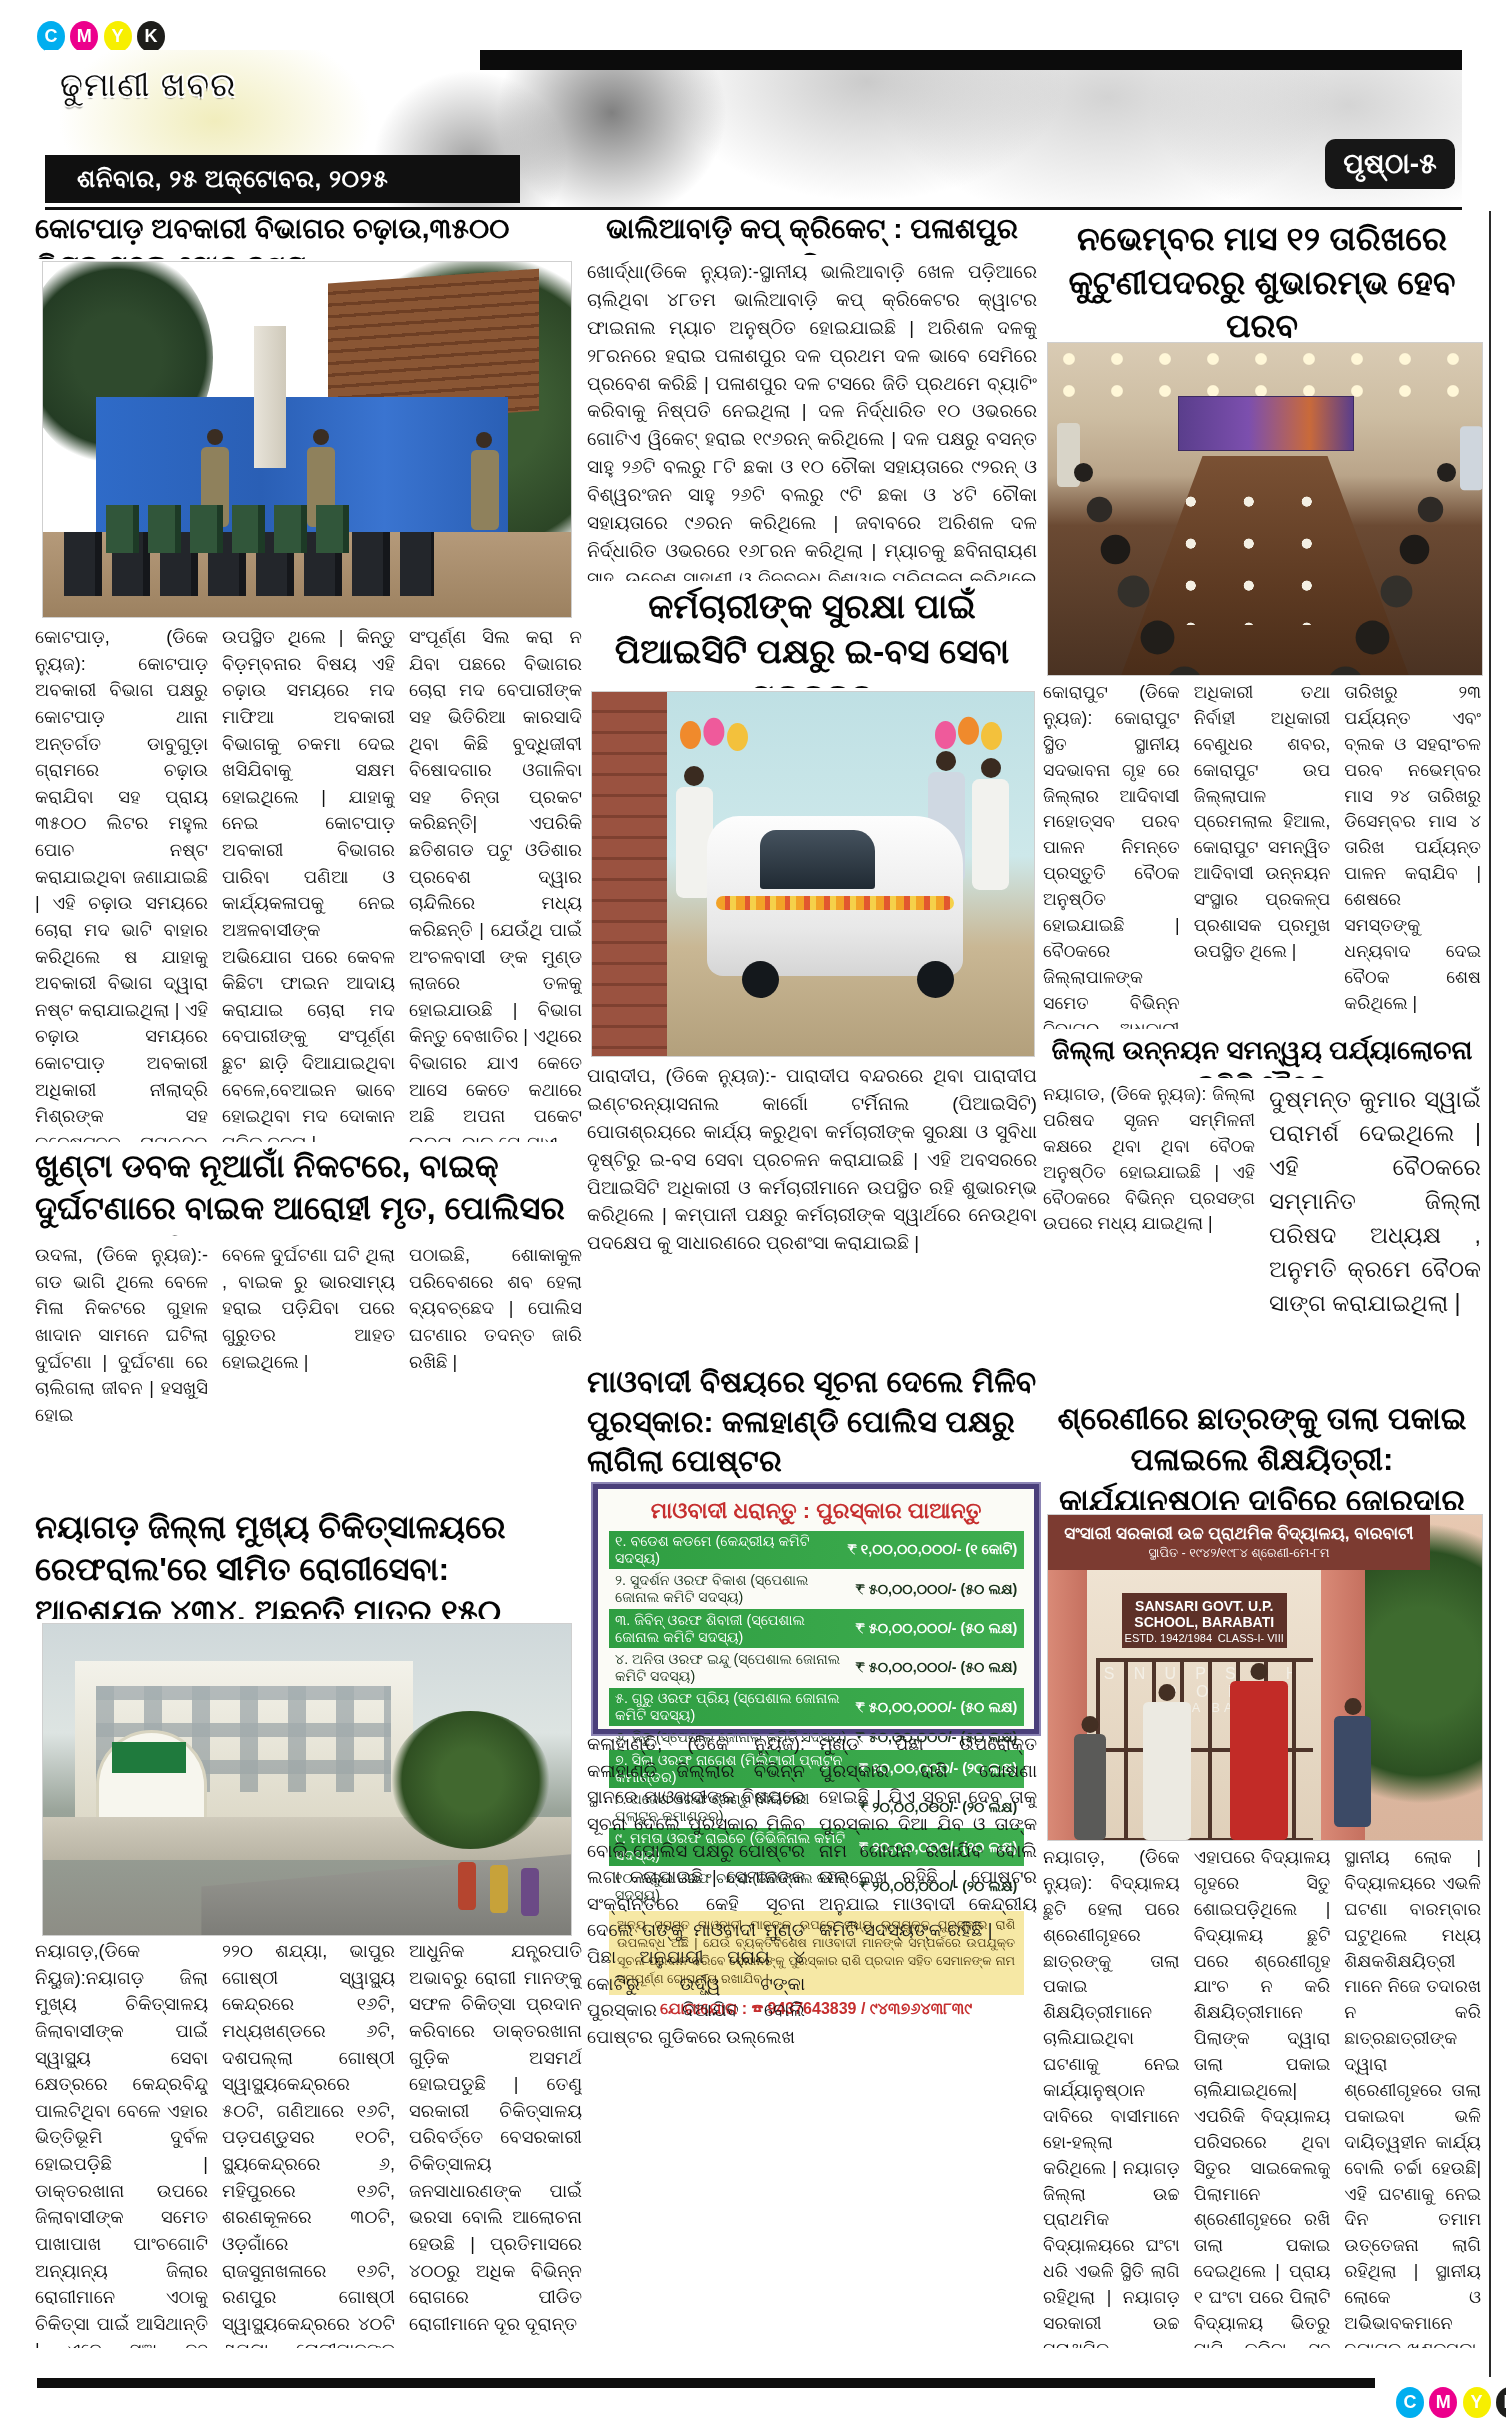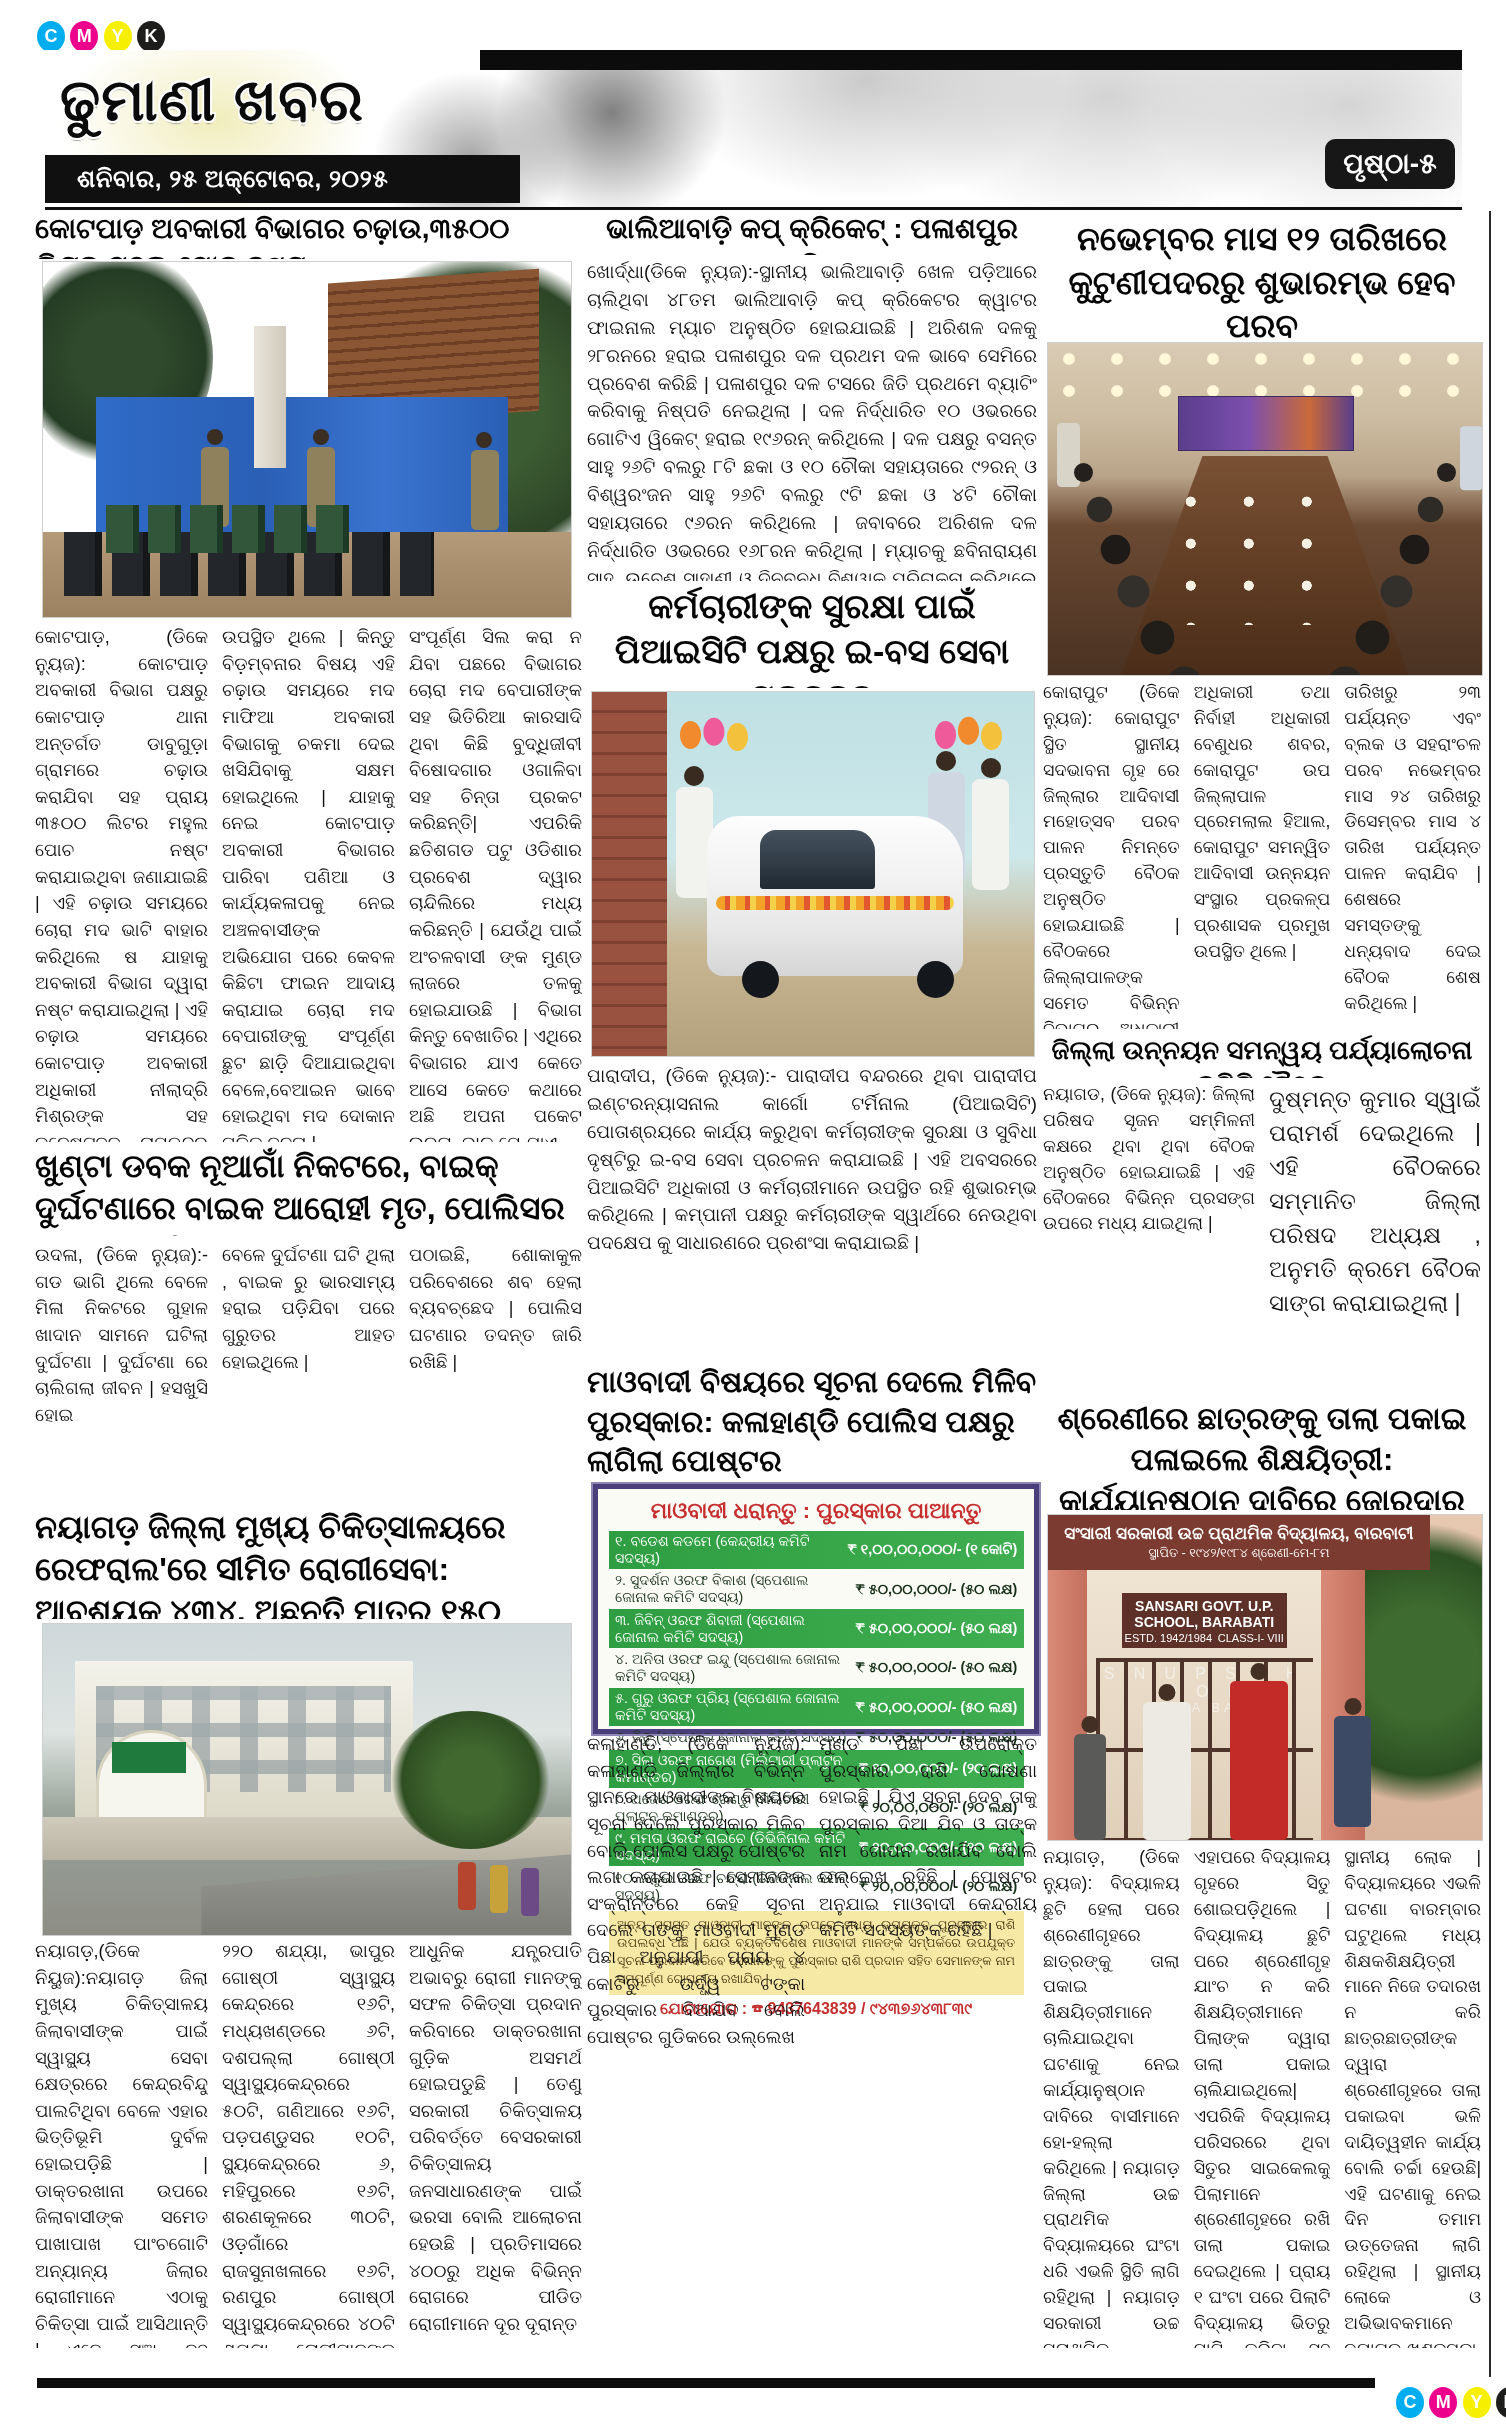--- a/index.html
+++ b/index.html
@@ -15,21 +15,21 @@
   
   .masthead{left:45px;top:50px;width:1417px;height:157px;background:
       radial-gradient(ellipse 223px 138px at 12% 45%, rgba(240,236,185,.95), rgba(240,236,185,0) 70%),
       radial-gradient(ellipse 138px 127px at 30% 70%, rgba(90,90,90,.55), rgba(90,90,90,0) 70%),
       radial-gradient(ellipse 159px 149px at 40% 40%, rgba(60,60,60,.65), rgba(60,60,60,0) 72%),
       radial-gradient(ellipse 265px 159px at 58% 20%, rgba(150,150,150,.5), rgba(150,150,150,0) 75%),
       radial-gradient(ellipse 318px 180px at 75% 30%, rgba(175,175,175,.55), rgba(175,175,175,0) 70%),
       radial-gradient(ellipse 265px 159px at 92% 35%, rgba(160,160,160,.45), rgba(160,160,160,0) 75%),
       #ffffff; overflow:hidden;}
   .mast-top-strip{left:435px;top:0;width:982px;height:20px;background:#0c0c0c;}
-  .nameplate{left:15px;top:16px;font-size:58px;font-weight:700;letter-spacing:1.1px;color:#0a0a0a;
+  .nameplate{left:15px;top:16px;font-size:33px;font-weight:400;letter-spacing:1.1px;color:#0a0a0a;
      text-shadow:-1.6px -1.6px 0 #fff,1.6px -1.6px 0 #fff,-1.6px 1.6px 0 #fff,1.6px 1.6px 0 #fff,0 3.2px 1.1px rgba(0,0,0,.35);}
   .datebar{left:0;top:105px;width:443px;height:48px;background:#101010;color:#fff;
      display:flex;align-items:center;padding-left:32px;font-size:24.4px;font-weight:bold;letter-spacing:0.5px;}
   .section-title{left:419px;top:57px;width:361px;text-align:center;font-size:70px;font-weight:800;color:#060606;
      text-shadow:-2.1px -2.1px 0 #fff,2.1px -2.1px 0 #fff,-2.1px 2.1px 0 #fff,2.1px 2.1px 0 #fff,0 3.7px 1.6px rgba(0,0,0,.4);}
   .pagebox{right:7.4px;top:89px;background:#171717;color:#fff;border-radius:10.6px;
      padding:8.5px 18px;font-size:28px;font-weight:bold;}
   .mast-rule{left:45px;top:207px;width:1417px;height:3.2px;background:#101010;}
   .right-rule{left:1489px;top:211px;width:2.1px;height:2166px;background:#2a2a2a;}
   .bottom-rule{left:37px;top:2378px;width:1338px;height:9.6px;background:#0e0e0e;}

